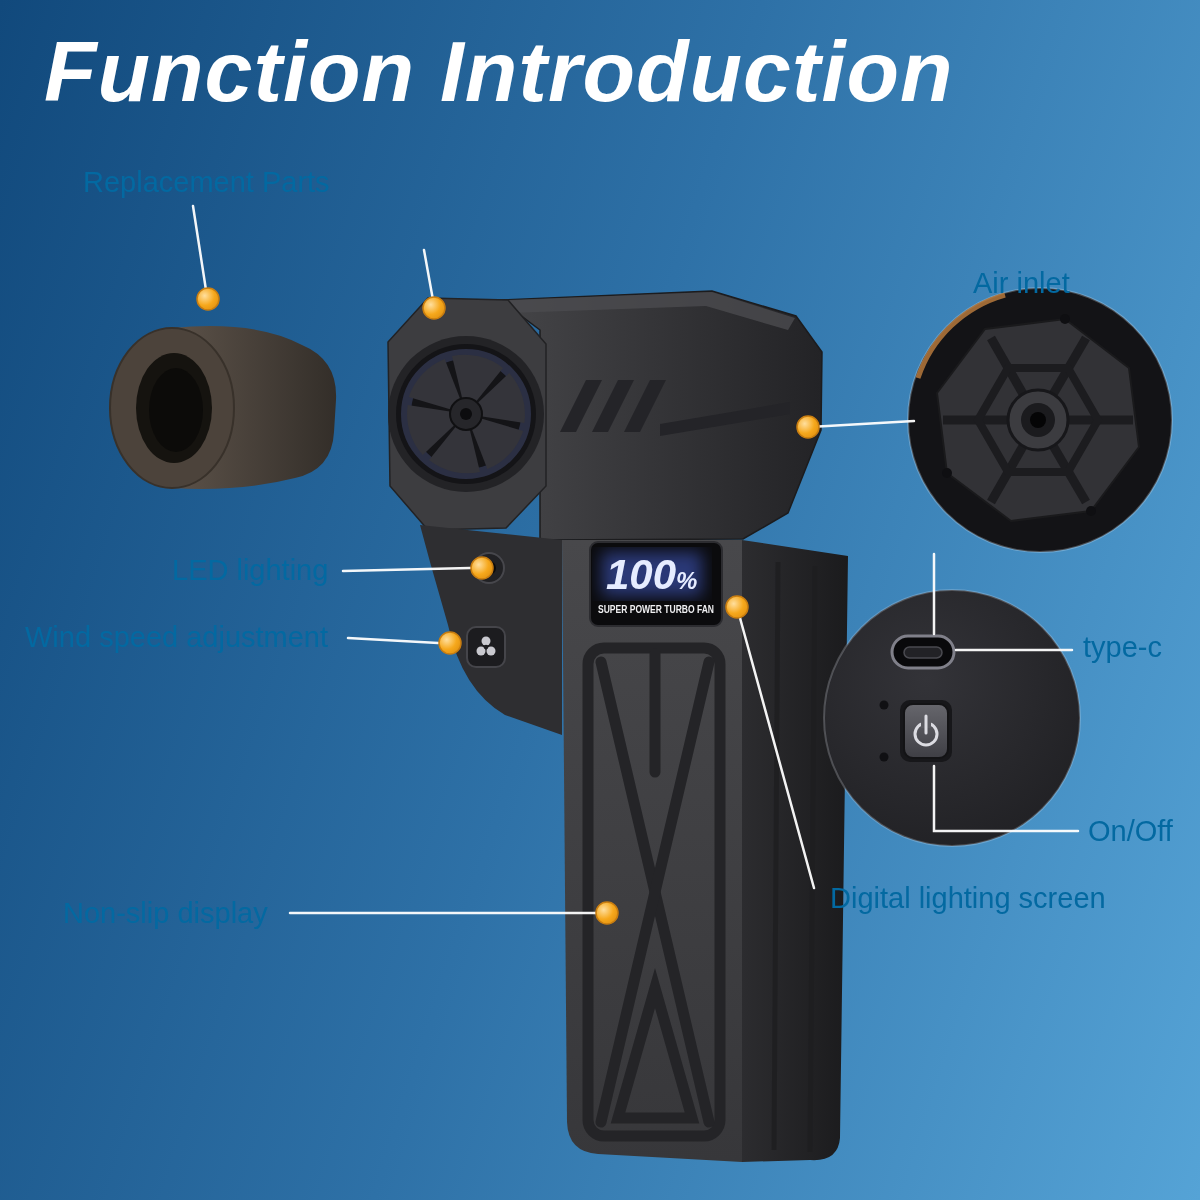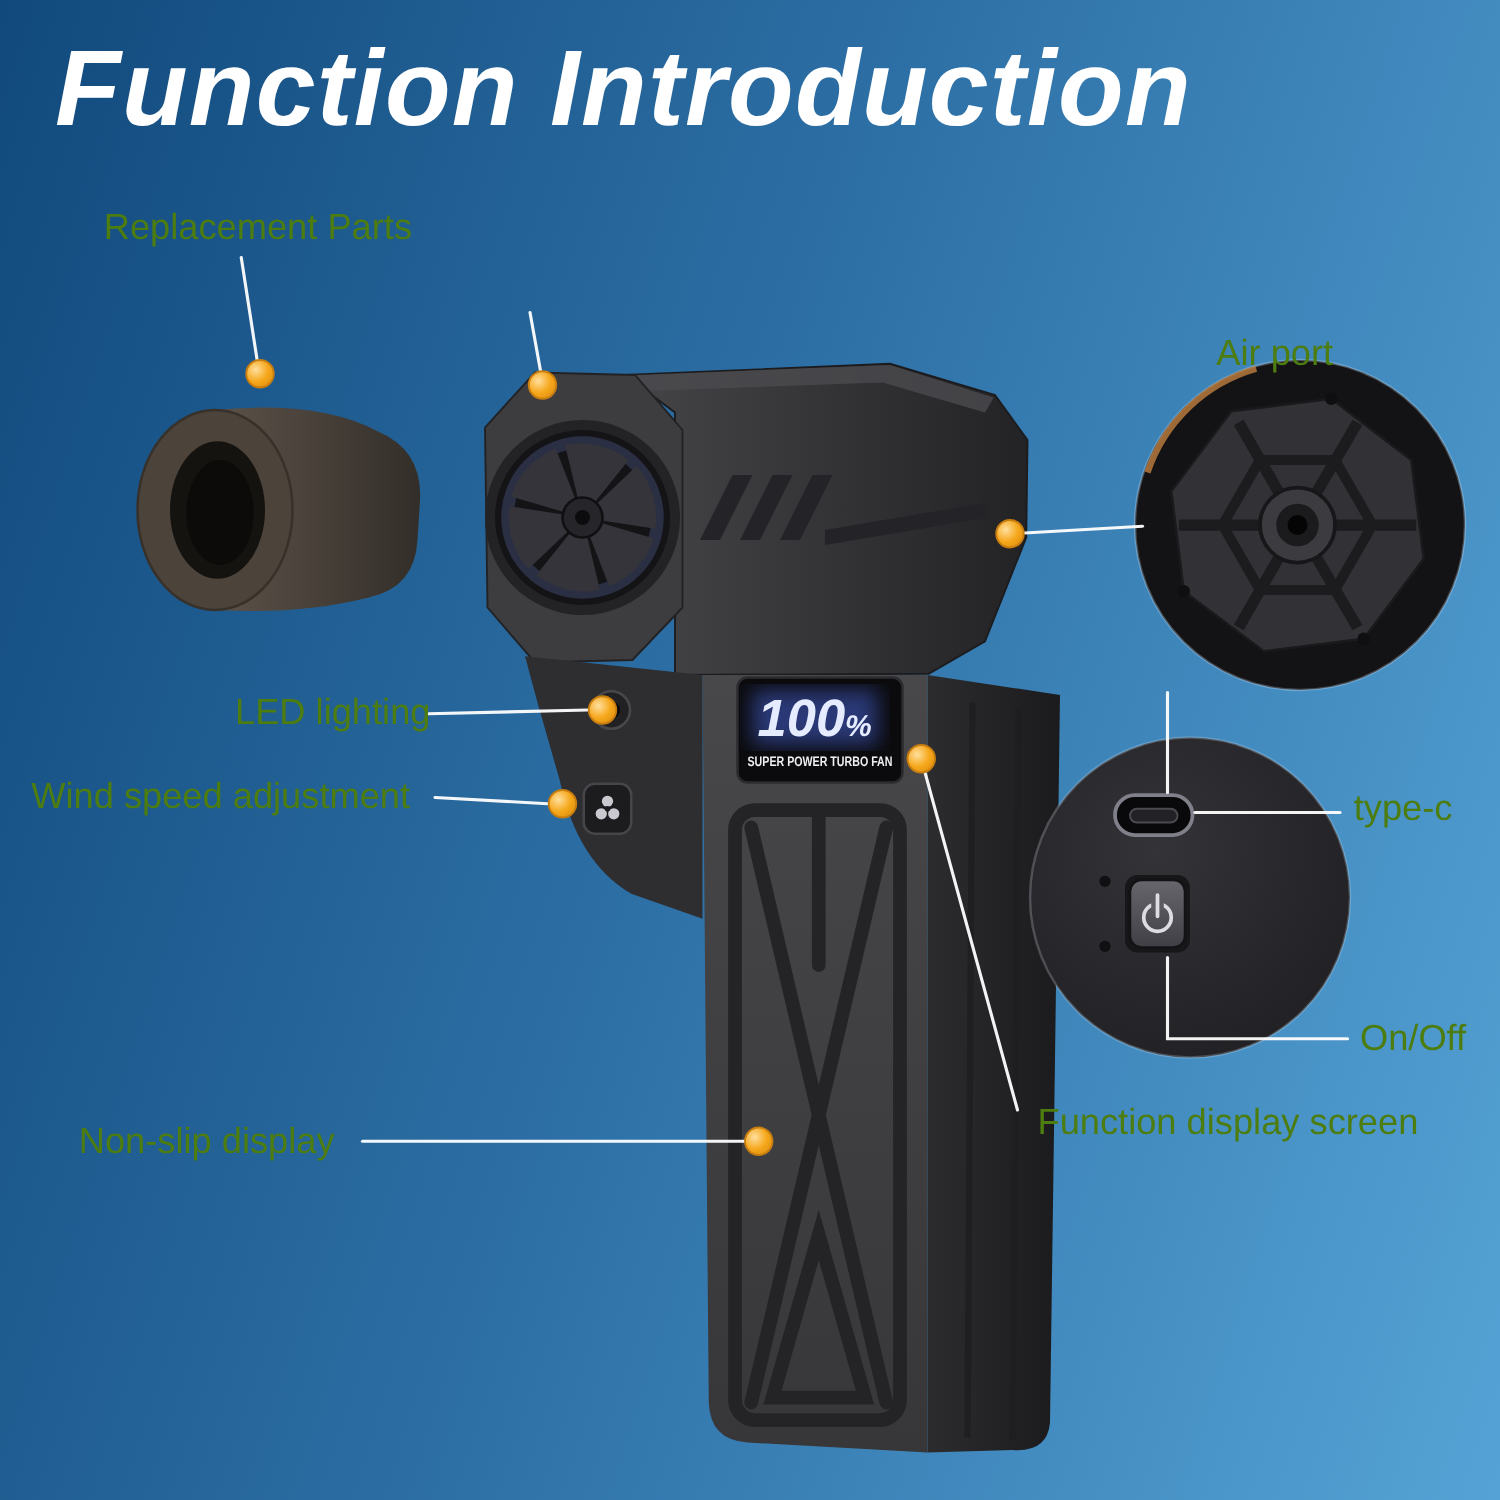--- a/index.html
+++ b/index.html
@@ -8,21 +8,21 @@
     background: linear-gradient(108deg, #11497c 0%, #2e71a7 48%, #55a3d6 100%);
     font-family: "Liberation Sans", sans-serif;
   }
   .stage { position:relative; width:1200px; height:1200px; }
   .title {
     position:absolute; top:22px; left:0; width:100%;
     font-size:86px; font-weight:800; font-style:italic;
     color:#ffffff; letter-spacing:1px;margin-left:44px;
   }
   .lbl {
-    position:absolute; color:#4d7c0f; font-size:29px; white-space:nowrap;
+    position:absolute; color:#0369a1; font-size:29px; white-space:nowrap;
   }
   svg.scene { position:absolute; left:0; top:0; }
 </style>
 </head>
 <body>
 
 <div class="stage">
 
   <svg class="scene" width="1200" height="1200" viewBox="0 0 1200 1200">
     <defs>
@@ -186,20 +186,20 @@
       <circle cx="482" cy="568" r="11" fill="url(#dotGrad)" stroke="#c87d10" stroke-width="1.5"></circle>
       <circle cx="450" cy="643" r="11" fill="url(#dotGrad)" stroke="#c87d10" stroke-width="1.5"></circle>
       <circle cx="737" cy="607" r="11" fill="url(#dotGrad)" stroke="#c87d10" stroke-width="1.5"></circle>
       <circle cx="607" cy="913" r="11" fill="url(#dotGrad)" stroke="#c87d10" stroke-width="1.5"></circle>
     </g>
   </svg>
 
   <div class="title">Function Introduction</div>
 
   <div class="lbl" style="left:83px;  top:166px">Replacement Parts</div>
-  <div class="lbl" style="left:973px; top:267px">Air port</div>
-  <div class="lbl" style="left:188px; top:554px">LED lighting</div>
+  <div class="lbl" style="left:973px; top:267px">Air inlet</div>
+  <div class="lbl" style="left:172px; top:554px">LED lighting</div>
   <div class="lbl" style="left:25px;  top:621px">Wind speed adjustment</div>
   <div class="lbl" style="left:1083px;top:631px">type-c</div>
   <div class="lbl" style="left:1088px;top:815px">On/Off</div>
-  <div class="lbl" style="left:830px; top:882px">Function display screen</div>
+  <div class="lbl" style="left:830px; top:882px">Digital lighting screen</div>
   <div class="lbl" style="left:63px;  top:897px">Non-slip display</div>
 </div>
 
 </body></html>

